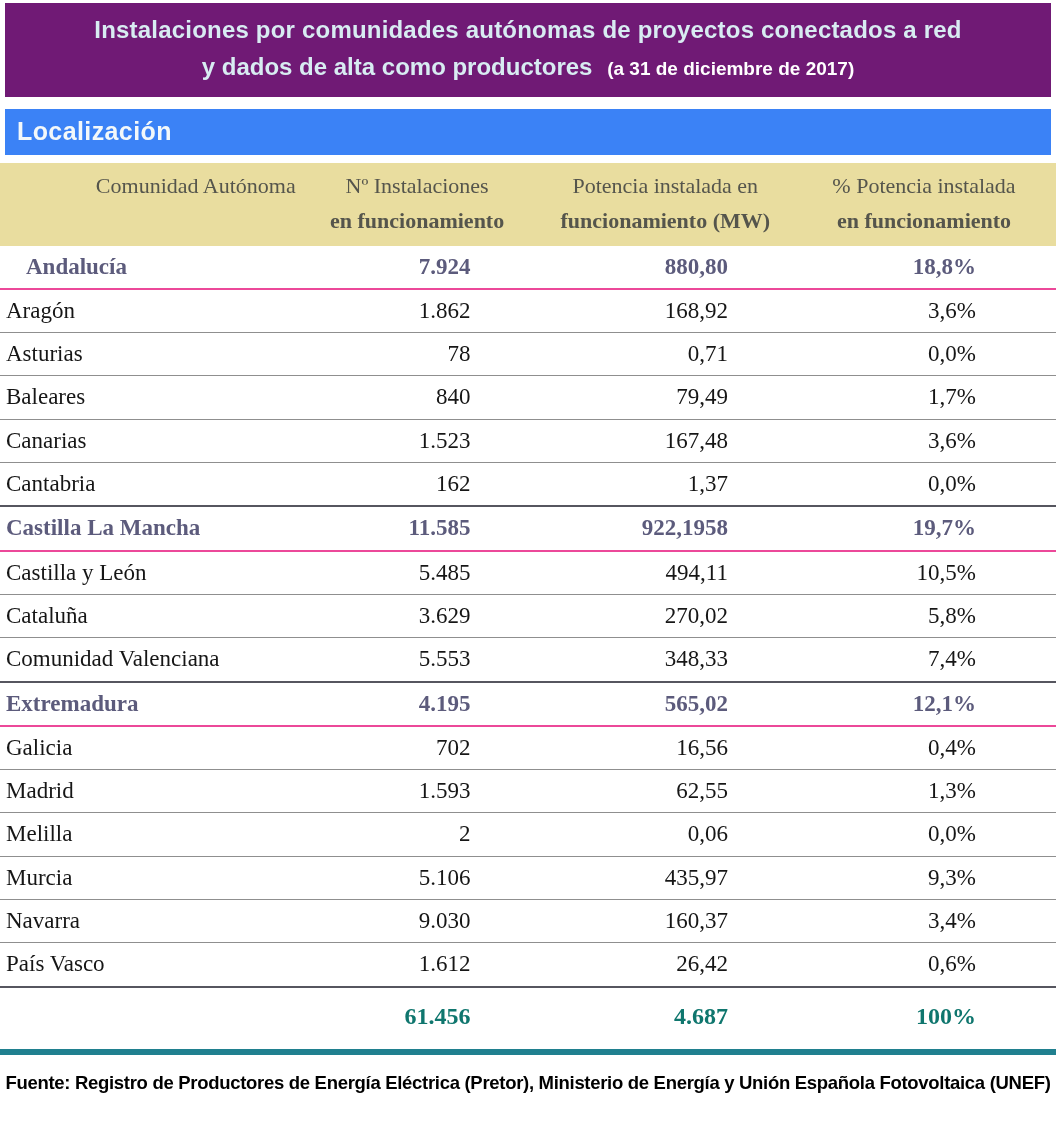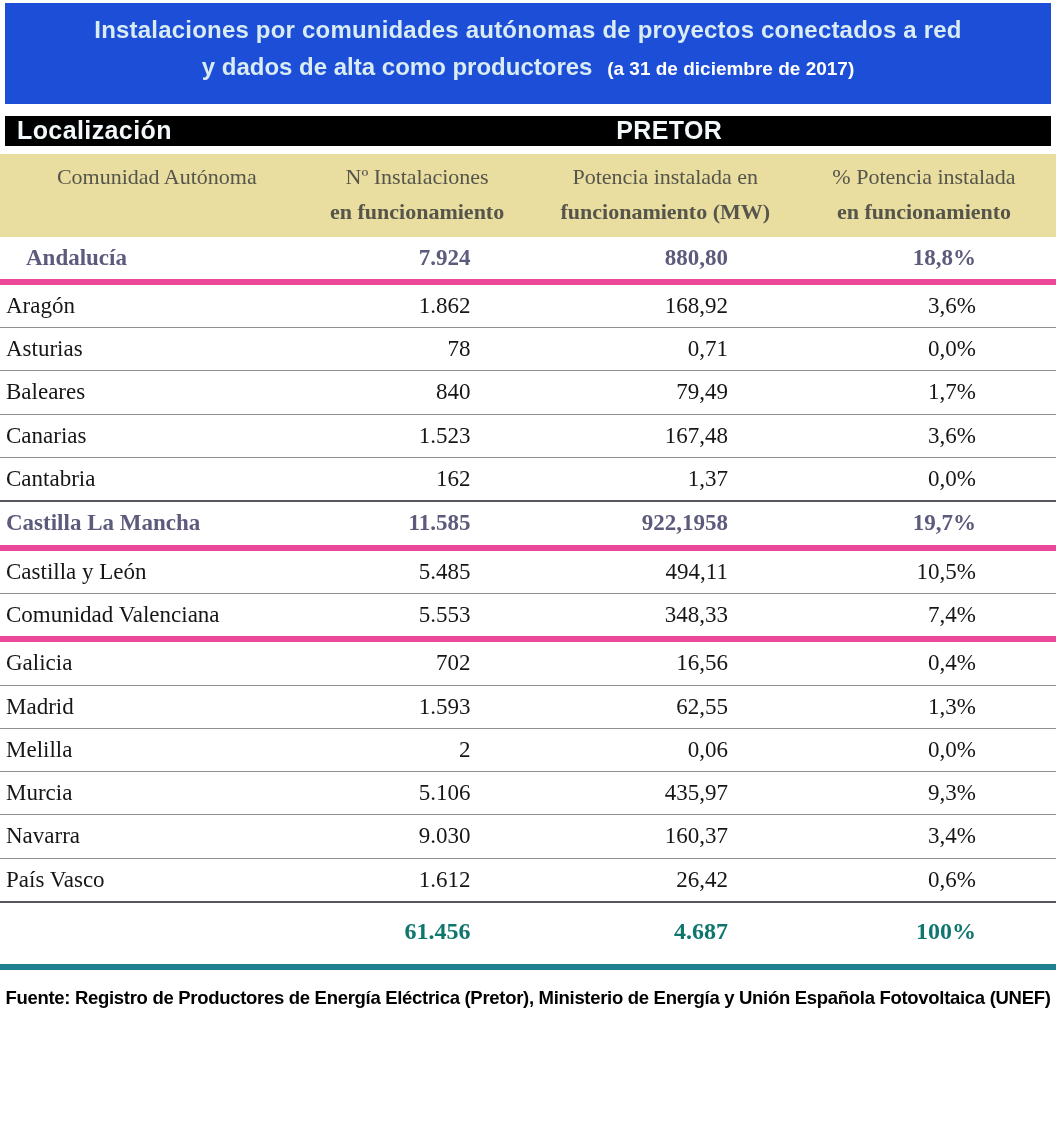--- a/index.html
+++ b/index.html
@@ -10,49 +10,49 @@
   }
   .page {
     width: 1056px;
     box-sizing: border-box;
     font-family: "Liberation Serif", serif;
   }
 
   
   .banner {
     margin: 3px 5px 0 5px;
-    background: #1d4ed8;
+    background: #701a75;
     color: #d8ecf2;
     text-align: center;
     font-family: "Liberation Sans", sans-serif;
     font-weight: bold;
-    padding: 13px 14px 22px 14px;
+    padding: 13px 14px 15px 14px;
   }
   .banner-line1 {
     font-size: 24px;
     letter-spacing: 0.2px;
     line-height: 1.2;
   }
   .banner-line2 {
     font-size: 24px;
     margin-top: 8px;
     line-height: 1.2;
   }
   .date-note {
     font-size: 19px;
     color: #ffffff;
     margin-left: 8px;
   }
 
   
   .band {
     margin: 12px 5px 0 5px;
-    background: #000000;
+    background: #3b82f6;
     color: #f3f8fa;
-    height: 30px;
+    height: 46px;
     display: flex;
     align-items: center;
     font-family: "Liberation Sans", sans-serif;
     font-size: 25px;
     font-weight: bold;
     letter-spacing: 0.4px;
   }
   .band-left {
     flex: 0 0 27%;
     padding-left: 12px;
@@ -79,21 +79,21 @@
     background: #e9dd9f;
     font-weight: normal;
     color: #55554c;
     font-size: 22px;
     text-align: center;
     vertical-align: top;
     padding: 12px 0 14px 0;
     line-height: 1.0;
   }
   thead th.left {
-    text-align: center;
+    text-align: right;
     padding-left: 18px;
     margin-left: 12px;
   }
   thead th .l2 {
     display: block;
     margin-top: 13px;
     font-weight: bold;
   }
 
   tbody td {
@@ -107,21 +107,21 @@
   td.name { text-align: left; padding-left: 6px; }
   td.n2 { text-align: right; padding-right: 68px; }
   td.n3 { text-align: right; padding-right: 64px; }
   td.n4 { text-align: right; padding-right: 80px; }
 
   tr.hl td {
     color: #5c5b7c;
     font-weight: bold;
     border-top: 2px solid #56565f;
   }
-  tbody tr.after-hl td { border-top: 6px solid #ec4899; }
+  tbody tr.after-hl td { border-top: 2px solid #ec4899; }
   tbody tr.hl:first-child td { border-top: none; }
 
   tfoot td {
     border-top: 2px solid #56565f;
     font-weight: bold;
     font-size: 24px;
     color: #0f766e;
     padding: 15px 0 17px 0;
   }
 
@@ -150,21 +150,20 @@
   <div class="banner">
     <div class="banner-line1">Instalaciones por comunidades autónomas de proyectos conectados a red</div>
     <div class="banner-line2">
       <span>y dados de alta como productores</span>
       <span class="date-note">(a 31 de diciembre de 2017)</span>
     </div>
   </div>
 
   <div class="band">
     <div class="band-left">Localización</div>
-    <div class="band-right">PRETOR</div>
   </div>
 
   <table class="data">
     <colgroup>
       <col class="c1">
         <col class="c2">
         <col class="c3">
         <col class="c4">
     </colgroup>
     <thead>
@@ -229,24 +228,36 @@
           <td class="n3">922,1958</td>
           <td class="n4">19,7%</td>
         </tr>
         <tr class="after-hl">
           <td class="name">Castilla y León</td>
           <td class="n2">5.485</td>
           <td class="n3">494,11</td>
           <td class="n4">10,5%</td>
         </tr>
         <tr class="">
+          <td class="name">Cataluña</td>
+          <td class="n2">3.629</td>
+          <td class="n3">270,02</td>
+          <td class="n4">5,8%</td>
+        </tr>
+        <tr class="">
           <td class="name">Comunidad Valenciana</td>
           <td class="n2">5.553</td>
           <td class="n3">348,33</td>
           <td class="n4">7,4%</td>
+        </tr>
+        <tr class="hl">
+          <td class="name">Extremadura</td>
+          <td class="n2">4.195</td>
+          <td class="n3">565,02</td>
+          <td class="n4">12,1%</td>
         </tr>
         <tr class="after-hl">
           <td class="name">Galicia</td>
           <td class="n2">702</td>
           <td class="n3">16,56</td>
           <td class="n4">0,4%</td>
         </tr>
         <tr class="">
           <td class="name">Madrid</td>
           <td class="n2">1.593</td>

